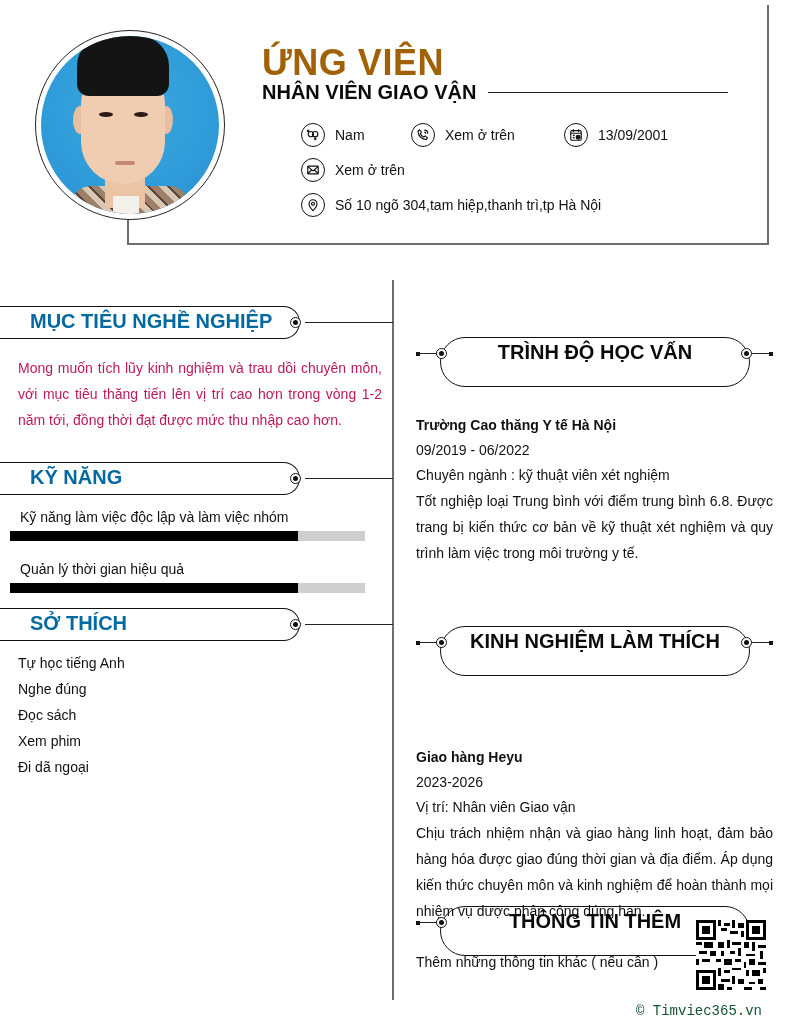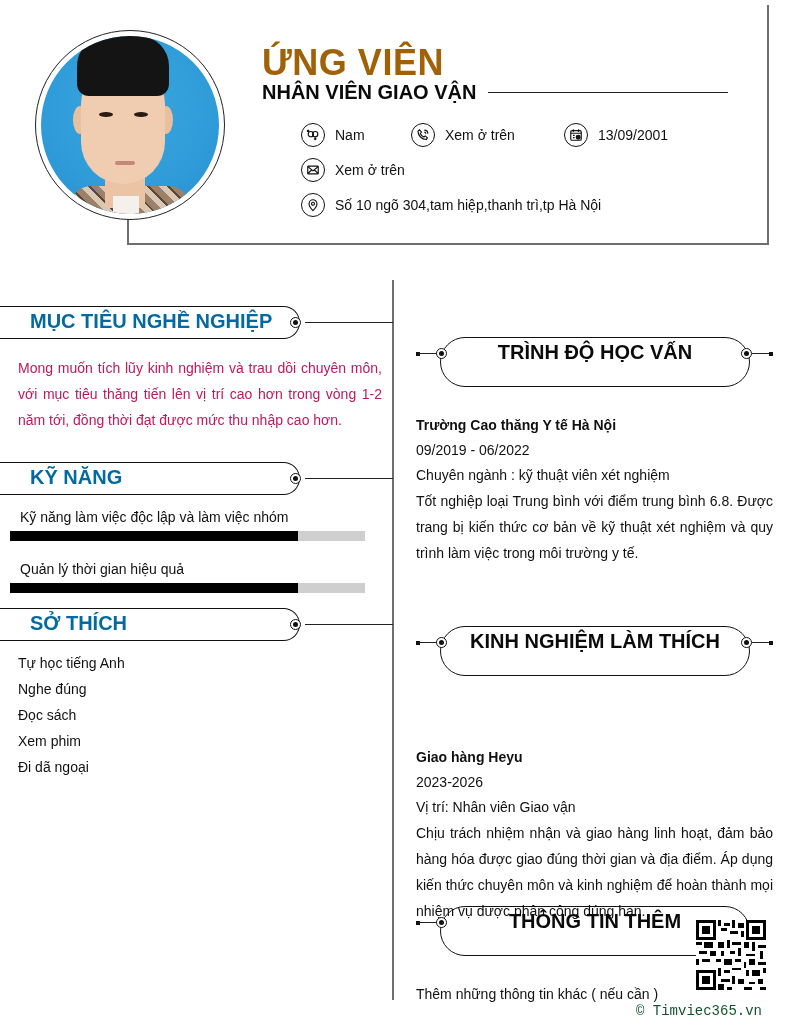--- a/index.html
+++ b/index.html
@@ -207,21 +207,21 @@
   <div>Vị trí: Nhân viên Giao vận</div>
   <div class="just">Chịu trách nhiệm nhận và giao hàng linh hoạt, đảm bảo hàng hóa được giao đúng thời gian và địa điểm. Áp dụng kiến thức chuyên môn và kinh nghiệm để hoàn thành mọi nhiệm vụ được phân công đúng hạn.</div>
 </div>
 
 <div class="rend" style="left:416px; top:921px;"></div>
 <div class="rline" style="left:418px; top:922px; width:20px;"></div>
 <div class="rtitle" style="top:906px;">
   <span class="txt">THÔNG TIN THÊM</span>
 </div>
 <div class="rdot" style="left:436px; top:917px;"></div>
-<div class="rblock" style="top:950px;margin-top:32px;">Thêm những thông tin khác ( nếu cần )</div>
+<div class="rblock" style="top:950px;">Thêm những thông tin khác ( nếu cần )</div>
 
 <div class="qr">
   <svg viewBox="0 0 25 25" width="70" height="70" shape-rendering="crispEdges">
     <rect width="25" height="25" fill="#fff"></rect>
     <g fill="#000">
       <rect x="0" y="0" width="7" height="7"></rect>
         <rect x="1" y="1" width="5" height="5" fill="#fff"></rect>
         <rect x="2" y="2" width="3" height="3"></rect>
       <rect x="18" y="0" width="7" height="7"></rect>
         <rect x="19" y="1" width="5" height="5" fill="#fff"></rect>

